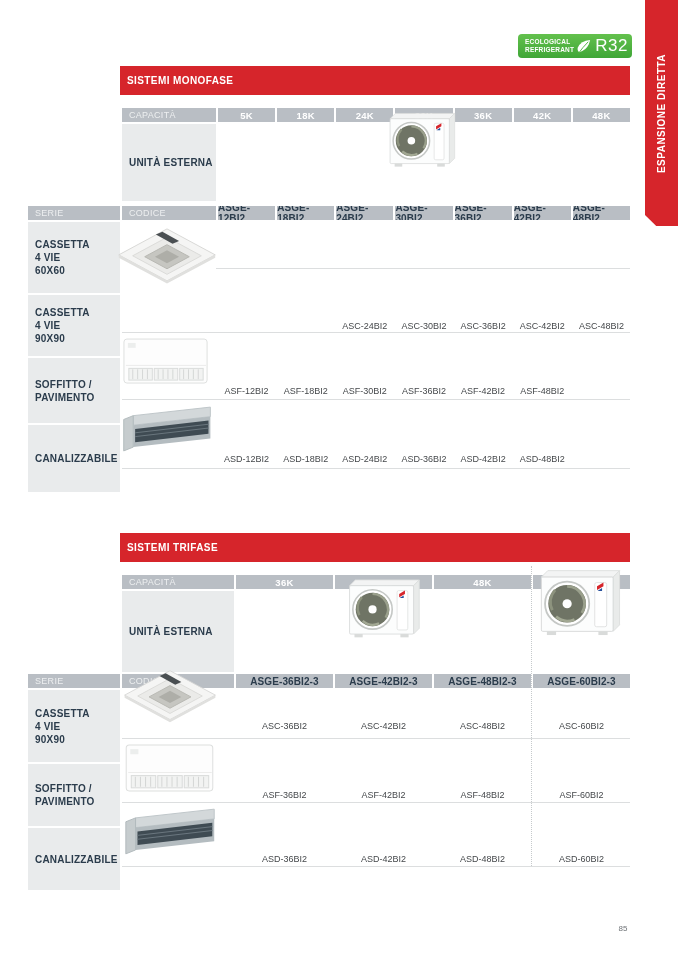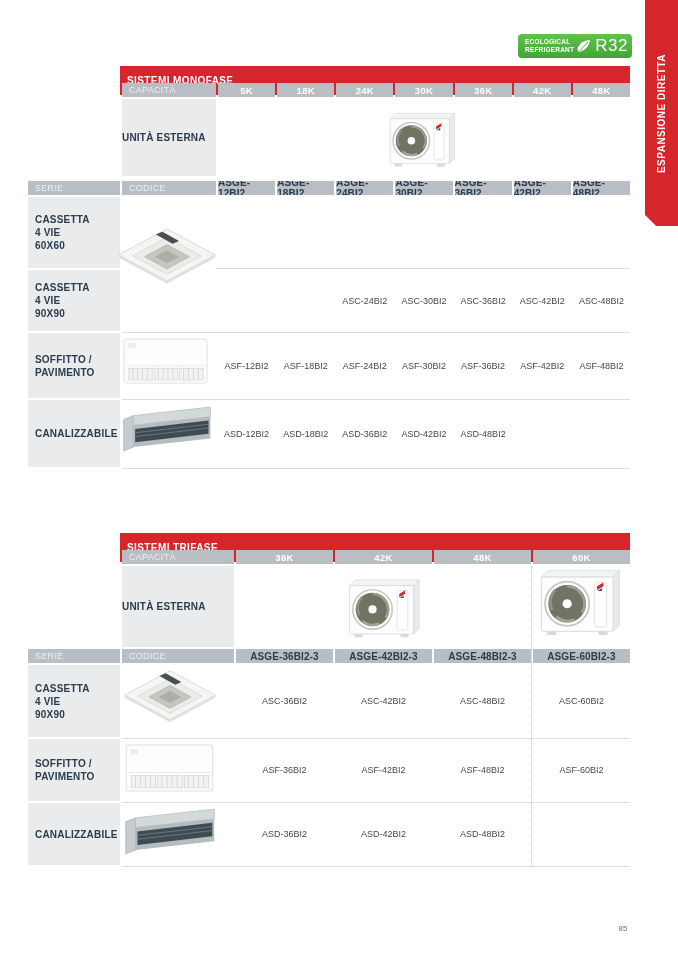--- a/index.html
+++ b/index.html
@@ -1,31 +1,31 @@
 <!DOCTYPE html>
 <html><head>
 <meta charset="utf-8">
 <style>
   * { margin:0; padding:0; box-sizing:border-box; }
   html,body { background:#fff; }
   body { font-family:"Liberation Sans", sans-serif; }
   .page { position:relative; width:678px; height:959px; background:#ffffff; overflow:hidden; }
 
   
-  .row { position:absolute; left:28px; width:602px; display:grid; column-gap:2px; }
+  .row { position:absolute; left:28px; width:602px; display:grid; column-gap:2px;margin-top:25px; }
   .g7 { grid-template-columns:92px 94px repeat(7,1fr); }
   .g4 { grid-template-columns:92px 112px repeat(4,1fr); }
   .cell { display:flex; align-items:center; overflow:hidden; }
 
   .hdr-gray { background:#b9bec4; }
   .lightgray { background:#e9ebec; }
   .lbl { color:#edeff0; font-size:9px; padding-left:7px; letter-spacing:.3px; }
   .cap { color:#ffffff; font-weight:bold; font-size:9.5px; justify-content:center; letter-spacing:.3px; }
   .code-h { color:#2b3c4c; font-weight:bold; font-size:10px; justify-content:center; letter-spacing:.1px; }
-  .ue-lbl { color:#2b3c4c; font-weight:bold; font-size:10px; letter-spacing:.2px; }
+  .ue-lbl { color:#2b3c4c; font-weight:bold; font-size:10px; padding-left:7px; letter-spacing:.2px; }
   .serie-lbl { background:#e9ebec; color:#2b3c4c; font-weight:bold; font-size:10px; padding-left:7px;
                white-space:pre-line; line-height:1.3; letter-spacing:.2px; }
   .code { color:#45484b; font-size:9px; justify-content:center; }
 
   .tbl-title { position:absolute; left:120px; width:510px; height:29px; background:#d6252b;
                color:#fff; font-weight:bold; font-size:10px; display:flex; align-items:center;
                padding-left:7px; letter-spacing:.4px; }
 
   .hline { position:absolute; height:1px; background:#dcdedf; }
   .vdots { position:absolute; width:0; border-left:1px dotted #c6cacc; }
@@ -192,32 +192,32 @@
       <div class="cell code">ASC-42BI2</div>
       <div class="cell code">ASC-48BI2</div>
     </div>
 
     <div class="row g7" style="top:333px; height:65px;">
       <div class="cell serie-lbl">SOFFITTO /
 PAVIMENTO</div>
       <div class="cell"></div>
       <div class="cell code">ASF-12BI2</div>
       <div class="cell code">ASF-18BI2</div>
-      <div class="cell code">ASF-24BI2</div>
       <div class="cell code">ASF-30BI2</div>
       <div class="cell code">ASF-36BI2</div>
       <div class="cell code">ASF-42BI2</div>
       <div class="cell code">ASF-48BI2</div>
     </div>
 
     <div class="row g7" style="top:400px; height:67px;">
       <div class="cell serie-lbl">CANALIZZABILE</div>
       <div class="cell"></div>
       <div class="cell code">ASD-12BI2</div>
       <div class="cell code">ASD-18BI2</div>
+      <div class="cell code">ASD-24BI2</div>
       <div class="cell code">ASD-36BI2</div>
       <div class="cell code">ASD-42BI2</div>
       <div class="cell code">ASD-48BI2</div>
     </div>
 
     <svg class="unit" style="left:116px; top:226px; width:102px; height:67px;" viewBox="0 0 110 72">
         <use href="#sym-cassette"></use>
       </svg>
     <svg class="unit" style="left:122px; top:336px; width:88px; height:53px;" viewBox="0 0 90 54">
         <use href="#sym-console"></use>
@@ -286,20 +286,21 @@
       <div class="cell code">ASF-48BI2</div>
       <div class="cell code">ASF-60BI2</div>
     </div>
 
     <div class="row g4" style="top:803px; height:62px;">
       <div class="cell serie-lbl">CANALIZZABILE</div>
       <div class="cell"></div>
       <div class="cell code">ASD-36BI2</div>
       <div class="cell code">ASD-42BI2</div>
       <div class="cell code">ASD-48BI2</div>
+      <div class="cell code">ASD-60BI2</div>
     </div>
 
     <svg class="unit" style="left:122px; top:668px; width:96px; height:63px;" viewBox="0 0 110 72">
         <use href="#sym-cassette"></use>
       </svg>
     <svg class="unit" style="left:124px; top:742px; width:92px; height:55px;" viewBox="0 0 90 54">
         <use href="#sym-console"></use>
       </svg>
     <svg class="unit" style="left:120px; top:806px; width:102px; height:51px;" viewBox="0 0 105 52">
         <use href="#sym-ducted"></use>

